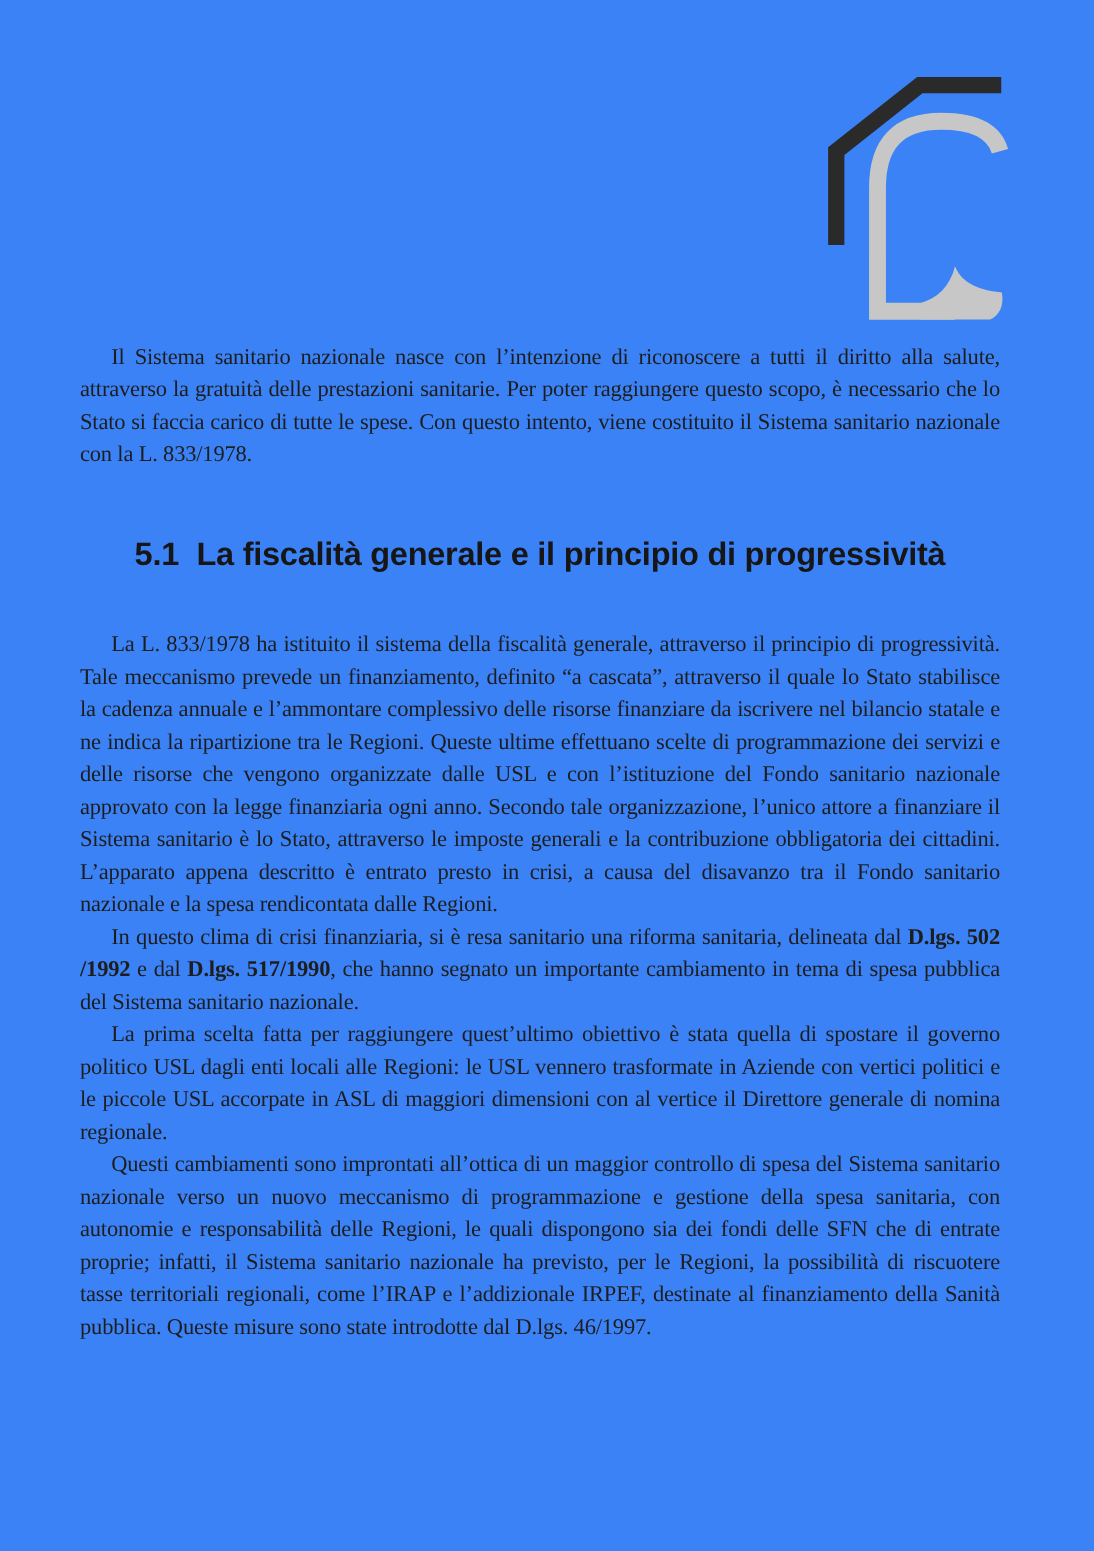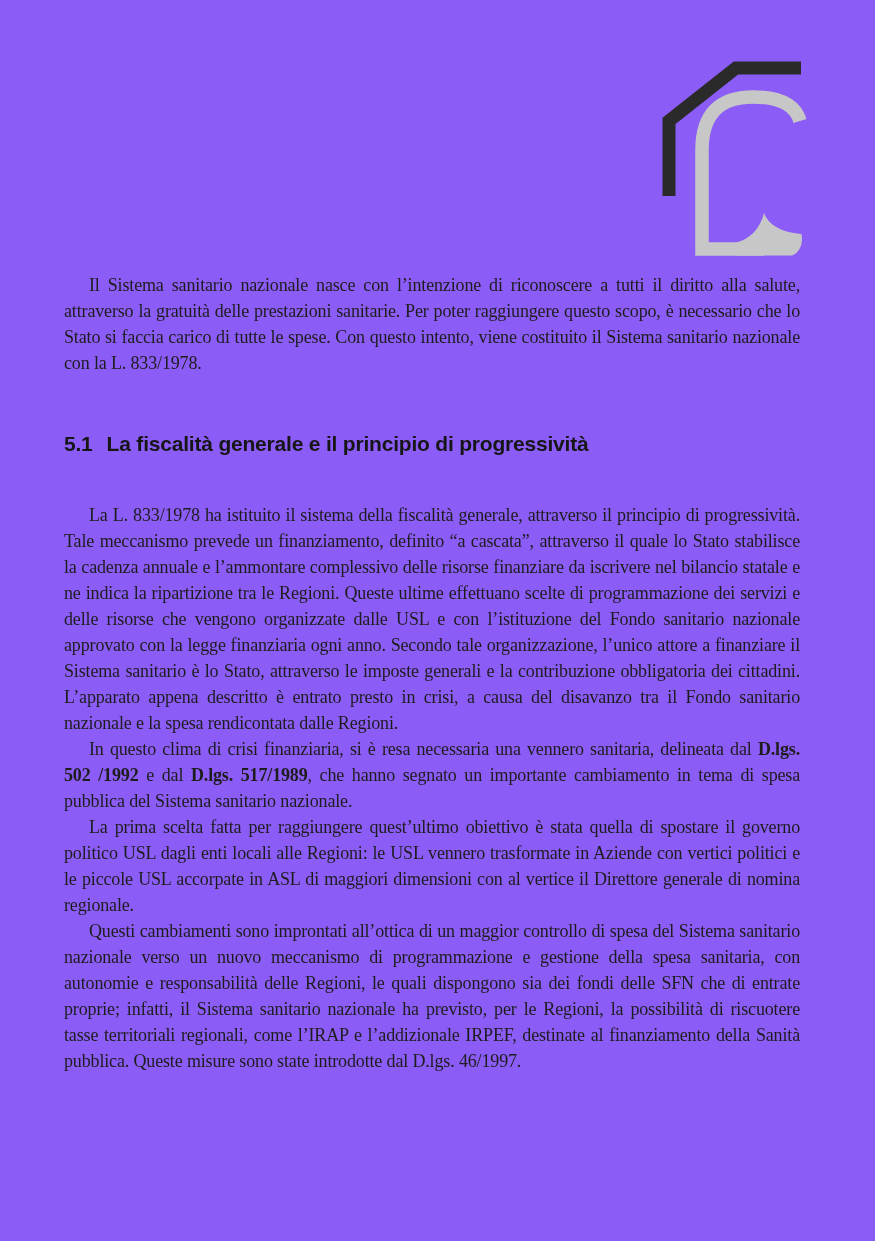--- a/index.html
+++ b/index.html
@@ -11,21 +11,21 @@
     height: 1241px;
     background: #ffffff;
     position: relative;
     overflow: hidden;
     font-family: "Liberation Serif", serif;
     color: #1d1d1d;
   }
   .page {
     position: absolute;
     inset: 0;
-    background: #8b5cf6;
+    background: #3b82f6;
   }
   .logo {
     position: absolute;
     left: 660px;
     top: 55px;
     width: 148px;
     height: 205px;
   }
   .textcol {
     position: absolute;
@@ -43,25 +43,26 @@
     text-indent: 25px;
     letter-spacing: -0.15px;
     hyphens: auto;
     -webkit-hyphens: auto;
   }
   p.para b { font-weight: 700; }
   h2.section-heading {
     margin: 0;
     font-family: "Liberation Sans", sans-serif;
     font-weight: 700;
-    font-size: 21px;
+    font-size: 26px;
     line-height: 27px;
     color: #161616;
     letter-spacing: -0.2px;
     white-space: nowrap;
+    text-align: center;
   }
   h2.section-heading .sec-num { margin-right: 14px; }
 </style>
 </head>
 <body>
 
 <div class="page">
 
   <svg class="logo" viewBox="0 0 148 205" xmlns="http://www.w3.org/2000/svg" aria-hidden="true">
 
@@ -83,20 +84,20 @@
 
   <div class="textcol heading-block">
     <h2 class="section-heading">
       <span class="sec-num">5.1</span><span>La fiscalità generale e il principio di progressività</span>
     </h2>
   </div>
 
   <div class="textcol body-block">
     <p class="para">La L. 833/1978 ha istituito il sistema della fiscalità generale, attraverso il principio di progressività. Tale meccanismo prevede un finanziamento, definito “a cascata”, attraverso il quale lo Stato stabilisce la cadenza annuale e l’ammontare complessivo delle risorse finanziare da iscrivere nel bilancio statale e ne indica la ripartizione tra le Regioni. Queste ultime effettuano scelte di programmazione dei servizi e delle risorse che vengono organizzate dalle USL e con l’istituzione del Fondo sanitario nazionale approvato con la legge finanziaria ogni anno. Secondo tale organizzazione, l’unico attore a finanziare il Sistema sanitario è lo Stato, attraverso le imposte generali e la contribuzione obbligatoria dei cittadini. L’apparato appena descritto è entrato presto in crisi, a causa del disavanzo tra il Fondo sanitario nazionale e la spesa rendicontata dalle Regioni.</p>
 
-    <p class="para"><span>In questo clima di crisi finanziaria, si è resa necessaria una vennero sanitaria, delineata dal </span><b>D.lgs. 502 /1992</b><span> e dal </span><b>D.lgs. 517/1989</b><span>, che hanno segnato un importante cambiamento in tema di spesa pubblica del Sistema sanitario nazionale.</span></p>
+    <p class="para"><span>In questo clima di crisi finanziaria, si è resa sanitario una riforma sanitaria, delineata dal </span><b>D.lgs. 502 /1992</b><span> e dal </span><b>D.lgs. 517/1990</b><span>, che hanno segnato un importante cambiamento in tema di spesa pubblica del Sistema sanitario nazionale.</span></p>
 
     <p class="para">La prima scelta fatta per raggiungere quest’ultimo obiettivo è stata quella di spostare il governo politico USL dagli enti locali alle Regioni: le USL vennero trasformate in Aziende con vertici politici e le piccole USL accorpate in ASL di maggiori dimensioni con al vertice il Direttore generale di nomina regionale.</p>
 
     <p class="para">Questi cambiamenti sono improntati all’ottica di un maggior controllo di spesa del Sistema sanitario nazionale verso un nuovo meccanismo di programmazione e gestione della spesa sanitaria, con autonomie e responsabilità delle Regioni, le quali dispongono sia dei fondi delle SFN che di entrate proprie; infatti, il Sistema sanitario nazionale ha previsto, per le Regioni, la possibilità di riscuotere tasse territoriali regionali, come l’IRAP e l’addizionale IRPEF, destinate al finanziamento della Sanità pubblica. Queste misure sono state introdotte dal D.lgs. 46/1997.</p>
   </div>
 
 </div>
 
 </body></html>

